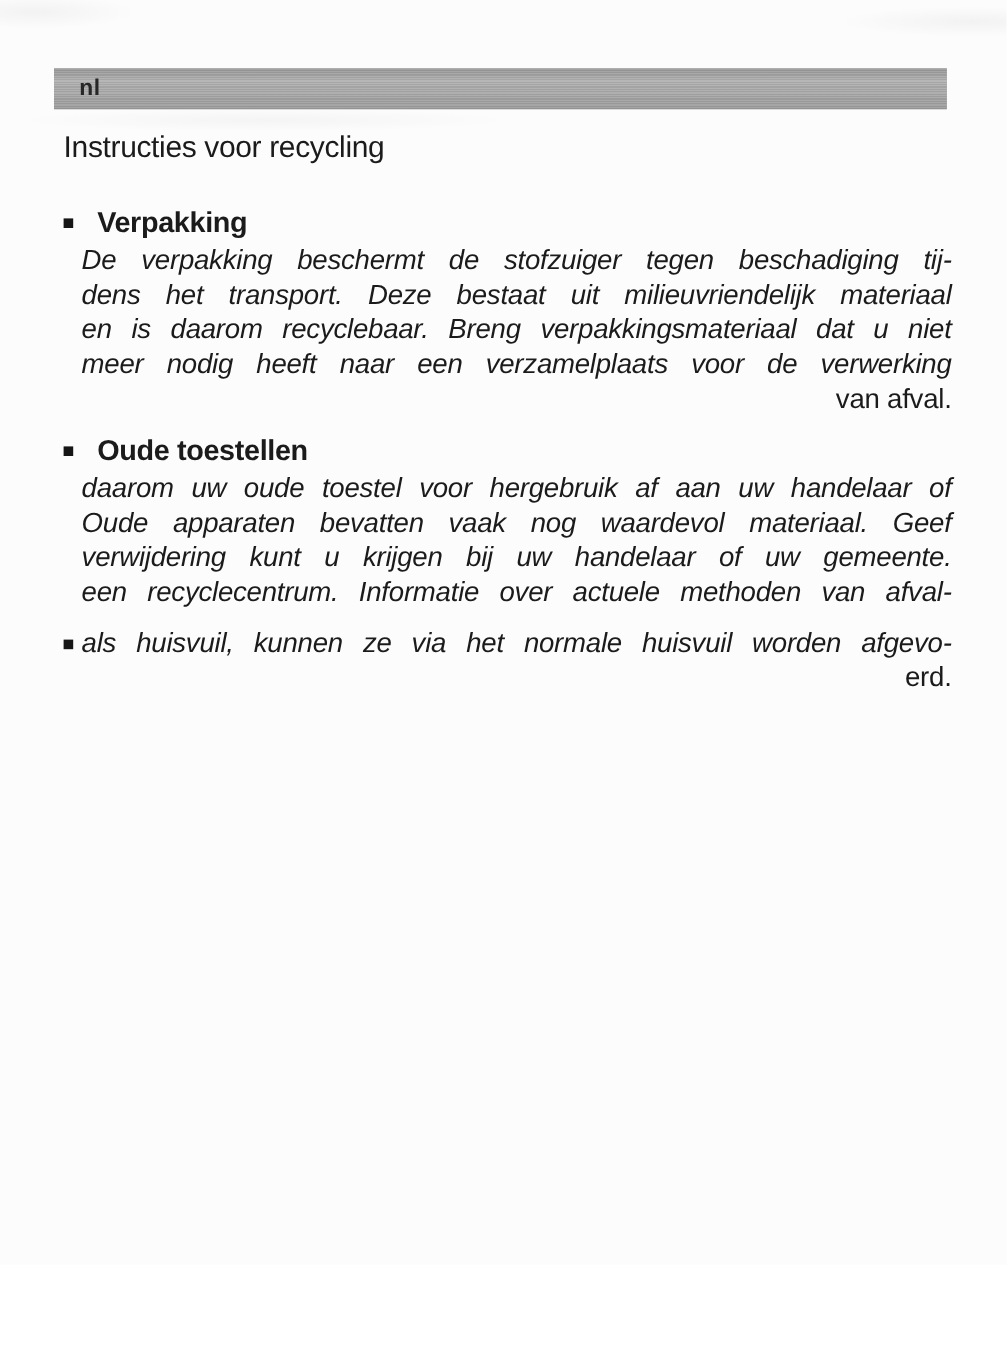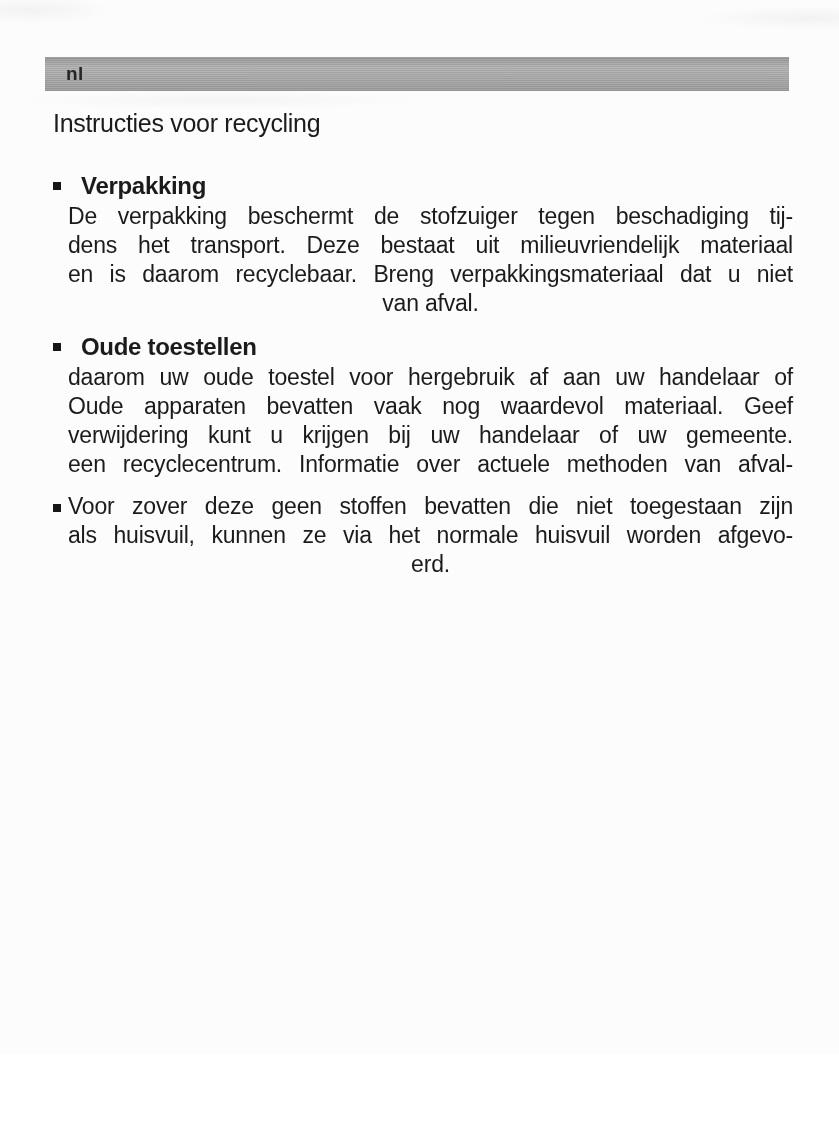--- a/index.html
+++ b/index.html
@@ -88,27 +88,28 @@
   }
   .section-body{
     margin-left:15px;
     width:725px;
     font-size:23px;
     line-height:29px;
     letter-spacing:-0.2px;
     color:var(--text);
   }
   .line{
-    text-align:center;
+    text-align:right;
     white-space:normal;
   }
   .line.j{
     text-align:justify;
     text-align-last:justify;
     text-justify:inter-word;
+    font-style:italic;
   }
 </style>
 </head>
 <body>
 
 <div class="page">
 
   <div class="lang-bar">
     <span class="lang-label">nl</span>
   </div>
@@ -116,38 +117,38 @@
   <h1 class="page-title">Instructies voor recycling</h1>
 
   <div class="sections">
   <div class="section">
     <span class="bullet"></span>
     <div class="section-heading">Verpakking</div>
     <div class="section-body">
           <div class="line j">De verpakking beschermt de stofzuiger tegen beschadiging tij-</div>
           <div class="line j">dens het transport. Deze bestaat uit milieuvriendelijk materiaal</div>
           <div class="line j">en is daarom recyclebaar. Breng verpakkingsmateriaal dat u niet</div>
+          <div class="line j">meer nodig heeft naar een verzamelplaats voor de verwerking</div>
           <div class="line">van afval.</div>
         </div>
   </div>
 
   <div class="section">
     <span class="bullet"></span>
     <div class="section-heading">Oude toestellen</div>
     <div class="section-body">
           <div class="line j">daarom uw oude toestel voor hergebruik af aan uw handelaar of</div>
           <div class="line j">Oude apparaten bevatten vaak nog waardevol materiaal. Geef</div>
           <div class="line j">verwijdering kunt u krijgen bij uw handelaar of uw gemeente.</div>
           <div class="line j">een recyclecentrum. Informatie over actuele methoden van afval-</div>
         </div>
   </div>
 
   <div class="section">
     <span class="bullet"></span>
     <div class="section-body">
-          <div class="line j">Voor zover deze geen stoffen bevatten die niet toegestaan zijn</div>
           <div class="line j">als huisvuil, kunnen ze via het normale huisvuil worden afgevo-</div>
           <div class="line">erd.</div>
         </div>
   </div>
 </div>
 
 </div>
 
 </body></html>

